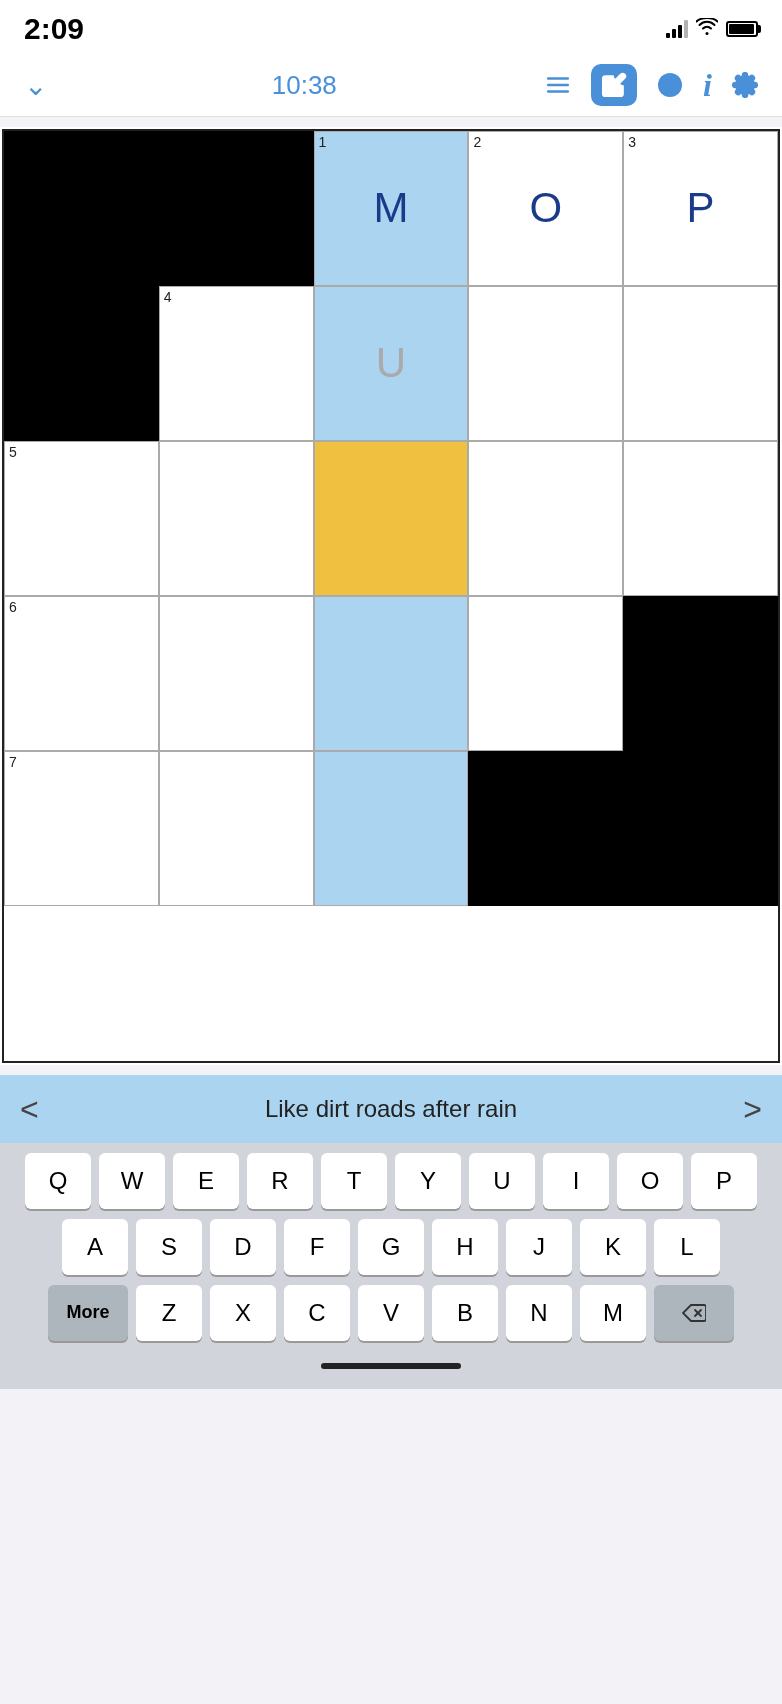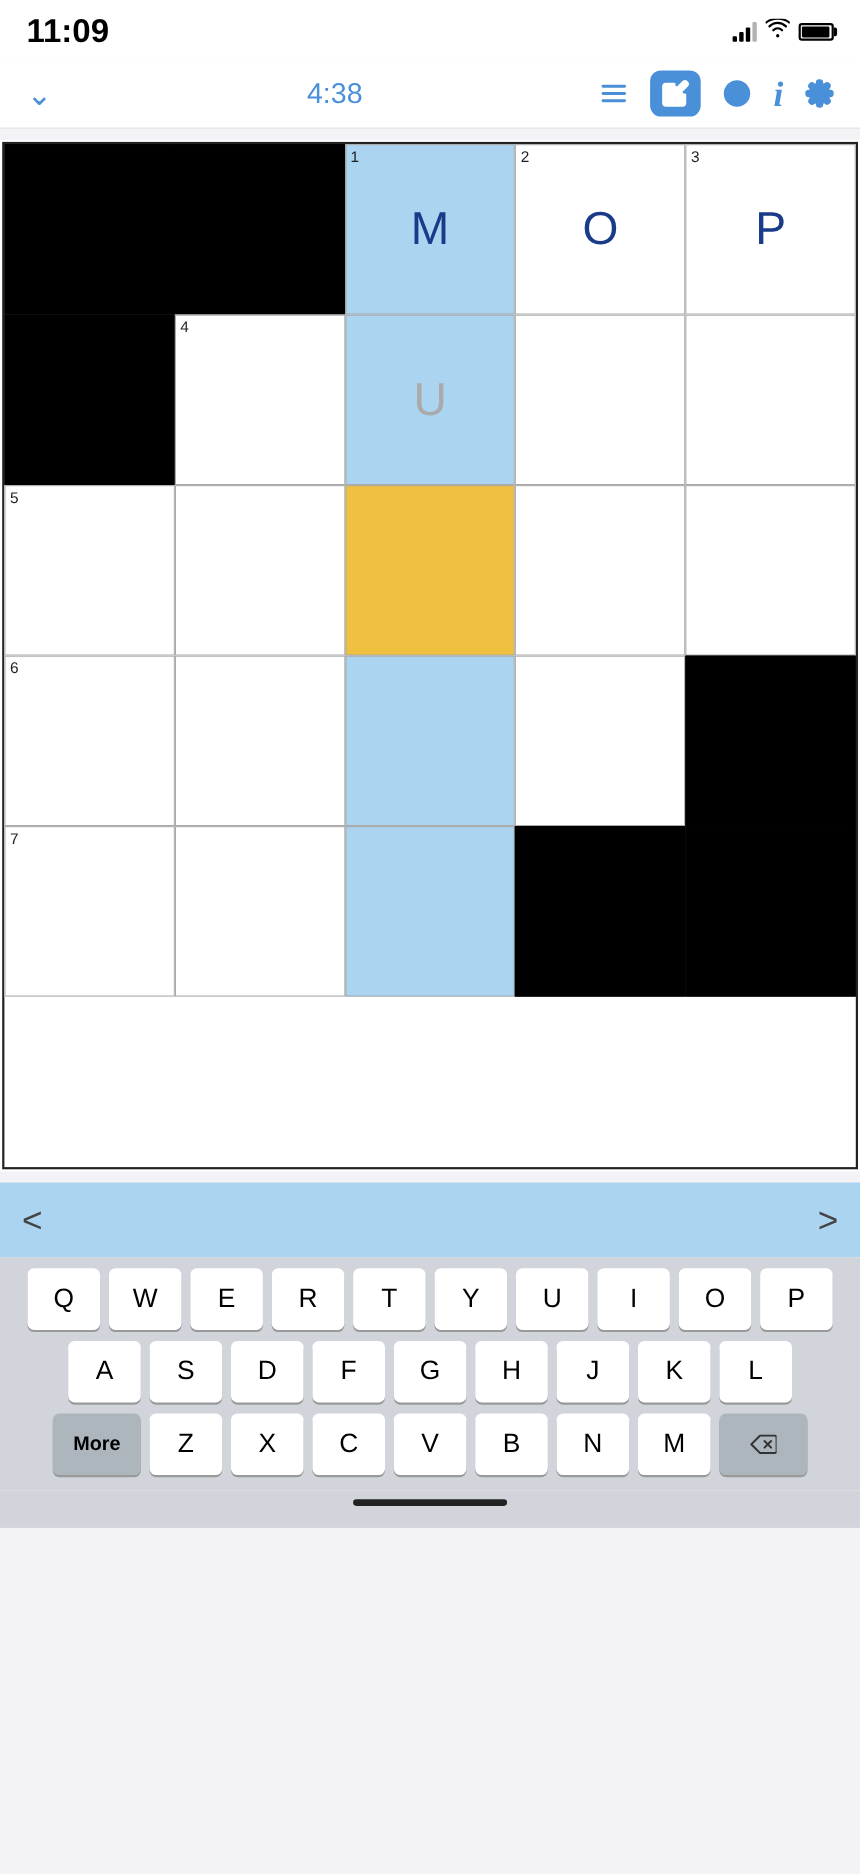--- a/index.html
+++ b/index.html
@@ -244,21 +244,21 @@
       width: 140px;
       height: 6px;
       background: #222;
       border-radius: 3px;
     }
   </style>
 </head>
 <body>
 
 <div class="status-bar">
-  <span class="status-time">11:09</span>
+  <span class="status-time">2:09</span>
   <div class="status-icons">
     <div class="signal-bars">
       <span style="height:5px"></span>
       <span style="height:9px"></span>
       <span style="height:13px"></span>
       <span style="height:18px; opacity:0.3"></span>
     </div>
     <span class="wifi-icon">
       <svg width="22" height="18" viewBox="0 0 22 18" fill="none">
         <path d="M11 14a1.5 1.5 0 1 1 0 3 1.5 1.5 0 0 1 0-3z" fill="#000"></path>
@@ -268,21 +268,21 @@
       </svg>
     </span>
     <div class="battery-icon">
       <div class="battery-fill"></div>
     </div>
   </div>
 </div>
 
 <div class="app-toolbar">
   <span class="toolbar-chevron">⌄</span>
-  <span class="toolbar-timer">4:38</span>
+  <span class="toolbar-timer">10:38</span>
   <div class="toolbar-icons">
 
     <span class="toolbar-icon">
       <svg viewBox="0 0 24 24" fill="none" stroke="#4a90d9" stroke-width="2.5" stroke-linecap="round">
         <line x1="3" y1="6" x2="21" y2="6"></line>
         <line x1="3" y1="12" x2="21" y2="12"></line>
         <line x1="3" y1="18" x2="21" y2="18"></line>
       </svg>
     </span>
 
@@ -364,20 +364,21 @@
     </div>
     <div class="cell"></div>
     <div class="cell blue-selected"></div>
     <div class="cell black"></div>
     <div class="cell black"></div>
   </div>
 </div>
 
 <div class="clue-bar">
   <button class="clue-nav-btn">&lt;</button>
+  <span class="clue-text">Like dirt roads after rain</span>
   <button class="clue-nav-btn">&gt;</button>
 </div>
 
 <div class="keyboard-container">
 
   <div class="keyboard-row">
     <button class="key">Q</button>
     <button class="key">W</button>
     <button class="key">E</button>
     <button class="key">R</button>

